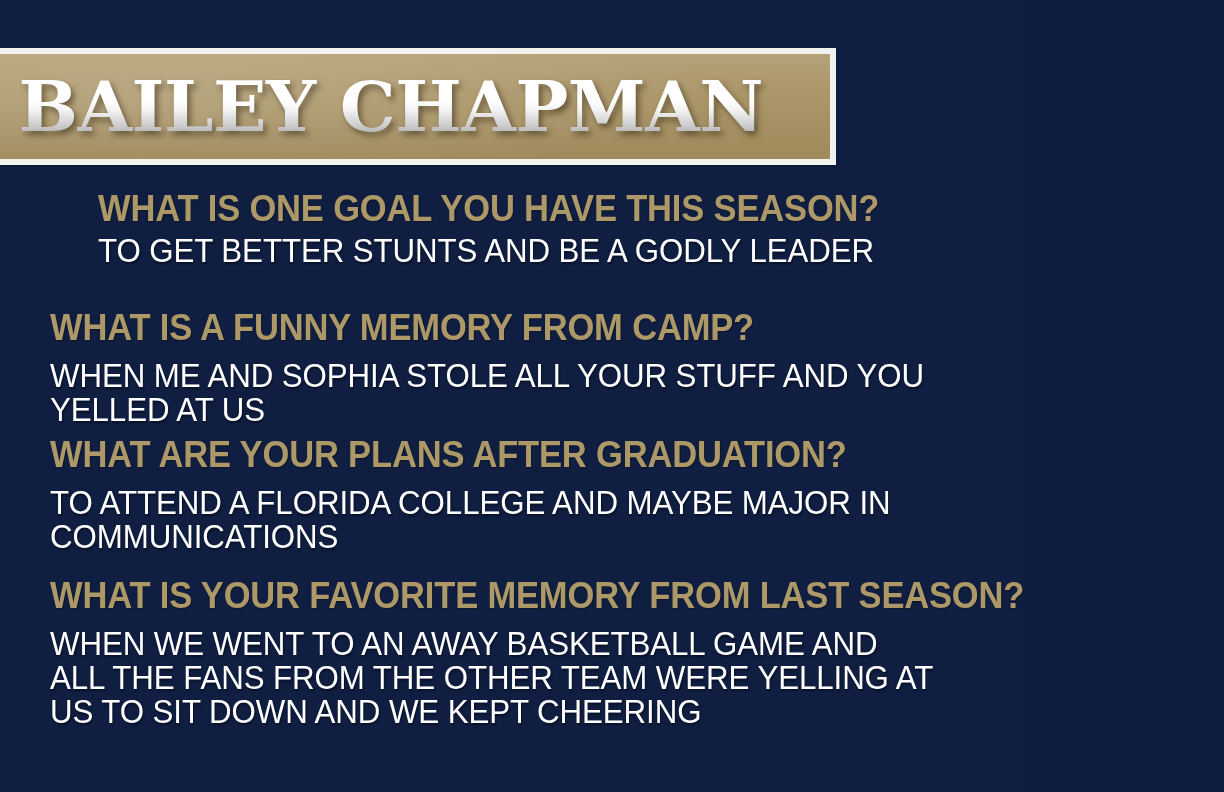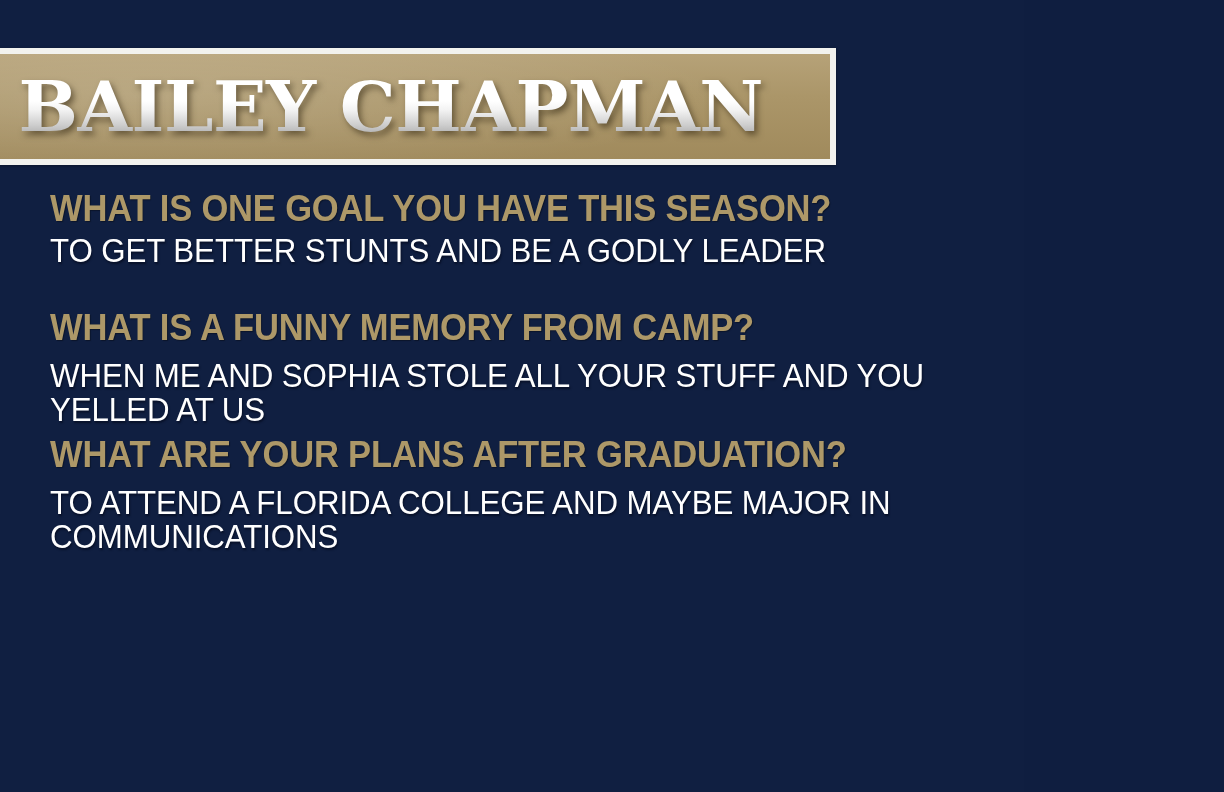--- a/index.html
+++ b/index.html
@@ -116,21 +116,21 @@
     letter-spacing: -0.1px;
     color: #ffffff;
     text-transform: uppercase;
     transform: scaleX(0.92);
     transform-origin: left center;
     text-shadow: 1px 2px 2px rgba(5,12,32,0.75);
     max-width: 1130px;
   }
 
   
-  .qa-block.b1 { margin-bottom: 22px; }
+  .qa-block.b1 { margin-bottom: 22px; margin-left: 48px; }
   .qa-block.b1 .qa-answer { max-width: 960px; }
   .qa-block.b2 { margin-bottom: 10px; margin-top: 42px; }
   .qa-block.b2 .qa-answer { max-width: 1078px; }
   .qa-block.b3 { margin-bottom: 24px; }
   .qa-block.b3 .qa-answer { max-width: 1040px; }
   .qa-block.b4 .qa-answer { max-width: 1190px; }
   .qa-block.b2 .qa-question,
   .qa-block.b3 .qa-question,
   .qa-block.b4 .qa-question { margin-bottom: 10px; }
 </style>
@@ -155,16 +155,20 @@
     <div class="qa-block b2">
       <p class="qa-question">WHAT IS A FUNNY MEMORY FROM CAMP?</p>
       <p class="qa-answer">WHEN ME AND SOPHIA STOLE ALL YOUR STUFF AND YOU YELLED AT US</p>
     </div>
 
     <div class="qa-block b3">
       <p class="qa-question">WHAT ARE YOUR PLANS AFTER GRADUATION?</p>
       <p class="qa-answer">TO ATTEND A FLORIDA COLLEGE AND MAYBE MAJOR IN COMMUNICATIONS</p>
     </div>
 
+    <div class="qa-block b4">
+      <p class="qa-question">WHAT IS YOUR FAVORITE MEMORY FROM LAST SEASON?</p>
+      <p class="qa-answer">WHEN WE WENT TO AN AWAY BASKETBALL GAME AND ALL THE FANS FROM THE OTHER TEAM WERE YELLING AT US TO SIT DOWN AND WE KEPT CHEERING</p>
+    </div>
 
   </div>
 
 </div>
 
 </body></html>

